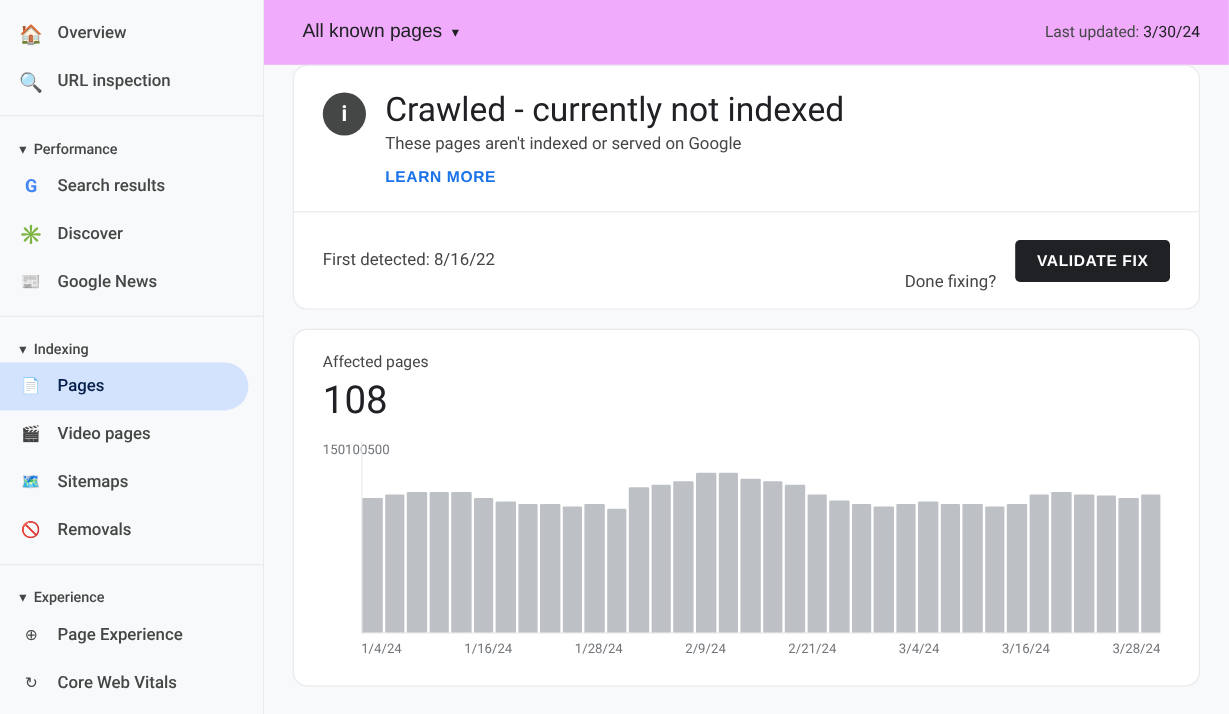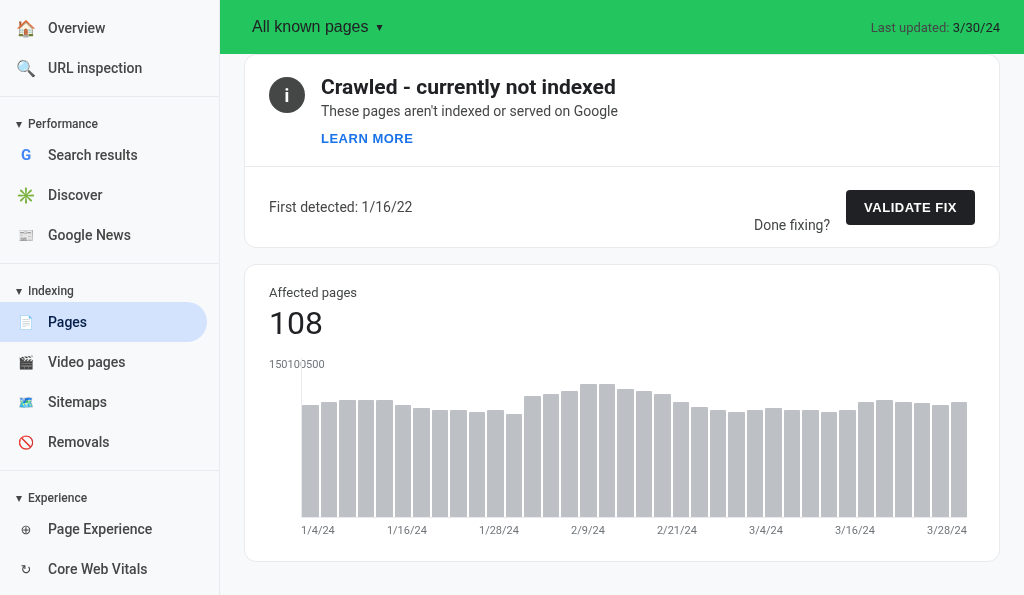--- a/index.html
+++ b/index.html
@@ -59,21 +59,21 @@
       padding: 0;
       background: #f8f9fa;
     }
 
     
     .topbar {
       display: flex;
       align-items: center;
       justify-content: space-between;
       padding: 14px 24px;
-      background: #22c55e;
+      background: #f0abfc;
     }
     .dropdown-btn {
       display: flex;
       align-items: center;
       gap: 8px;
       font-size: 16px;
       font-weight: 500;
       color: #202124;
       cursor: pointer;
       background: none;
@@ -114,22 +114,22 @@
       display: flex;
       align-items: center;
       justify-content: center;
       color: white;
       font-size: 18px;
       font-weight: 700;
       flex-shrink: 0;
       margin-top: 2px;
     }
     .issue-title {
-      font-size: 21px;
-      font-weight: 700;
+      font-size: 28px;
+      font-weight: 400;
       color: #202124;
       margin-bottom: 4px;
     }
     .issue-subtitle {
       font-size: 14px;
       color: #444746;
     }
     .learn-more-btn {
       background: none;
       border: none;
@@ -298,21 +298,21 @@
             <span>i</span>
           </div>
           <div>
             <div class="issue-title">Crawled - currently not indexed</div>
             <div class="issue-subtitle">These pages aren't indexed or served on Google</div>
           </div>
         </div>
         <button class="learn-more-btn">LEARN MORE</button>
       </div>
       <div class="card-footer">
-        <span class="first-detected">First detected: 1/16/22</span>
+        <span class="first-detected">First detected: 8/16/22</span>
         <div class="validate-section">
           <span class="done-fixing-label">Done fixing?</span>
           <button class="validate-btn">VALIDATE FIX</button>
         </div>
       </div>
     </div>
 
     <div class="card">
       <div class="card-chart">
         <div class="affected-label">Affected pages</div>

